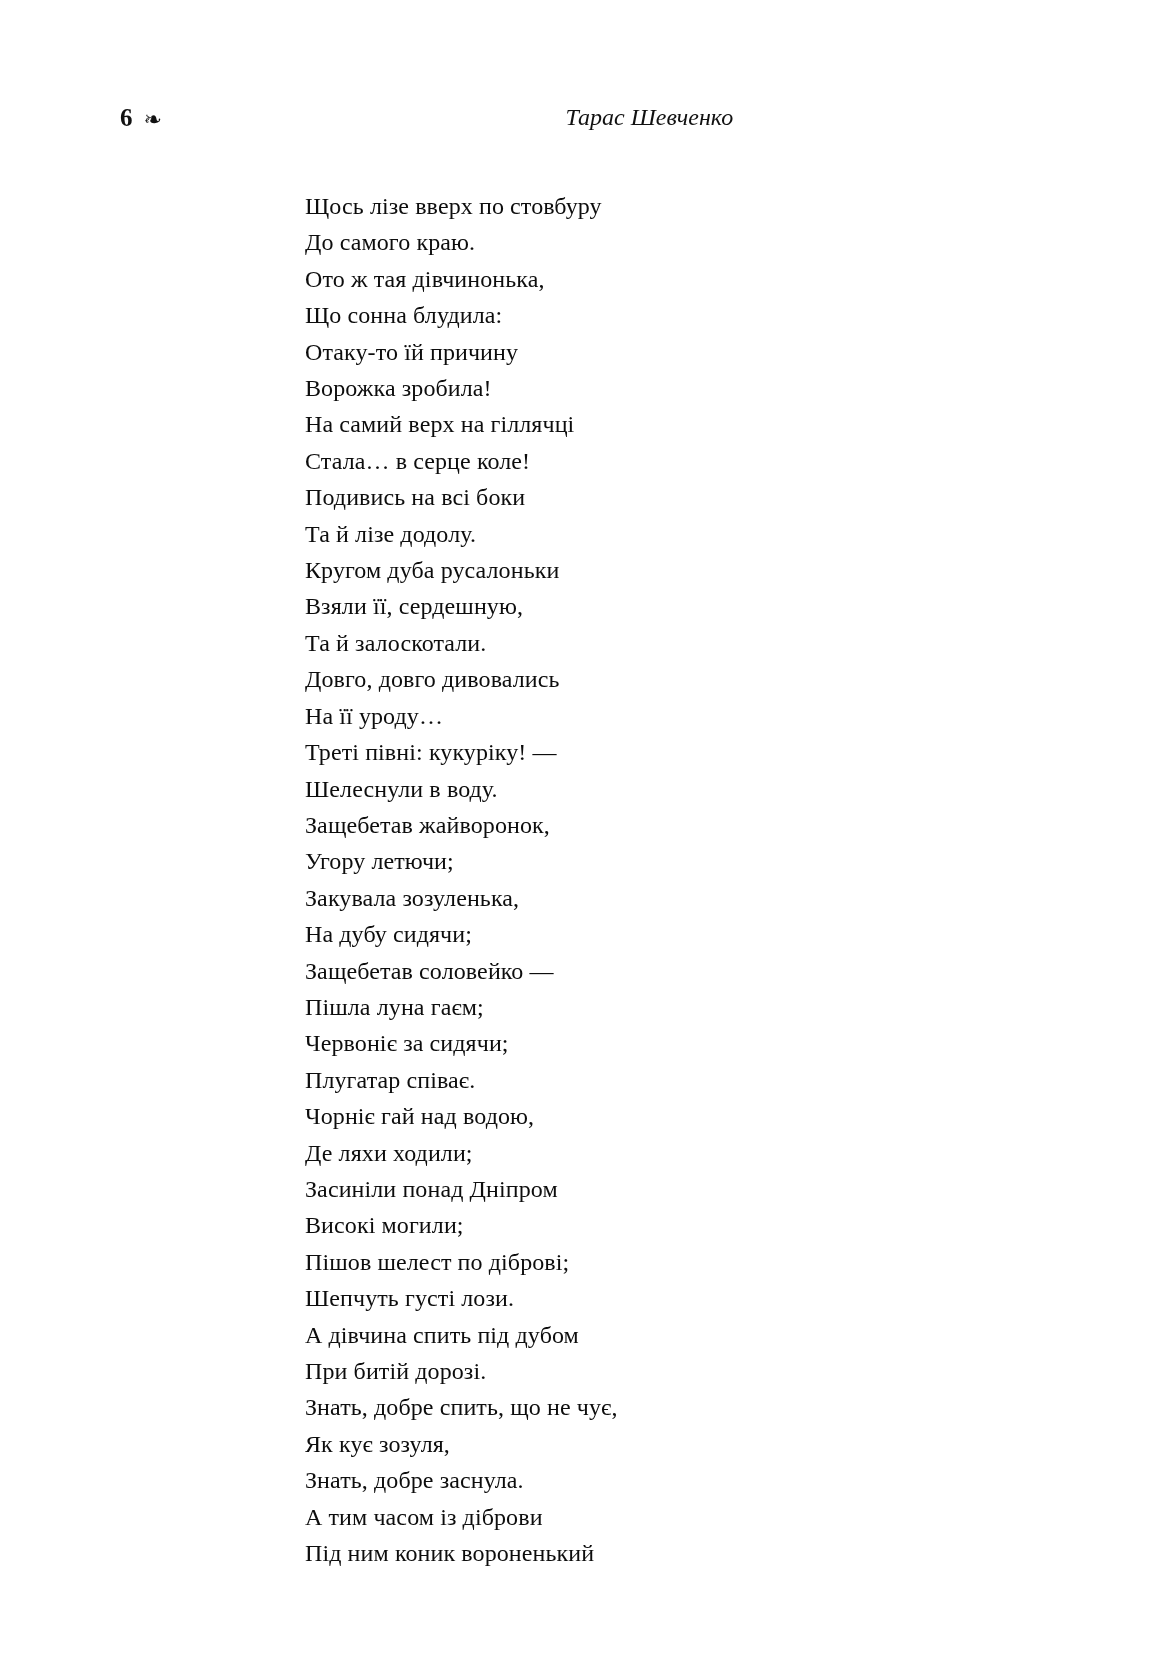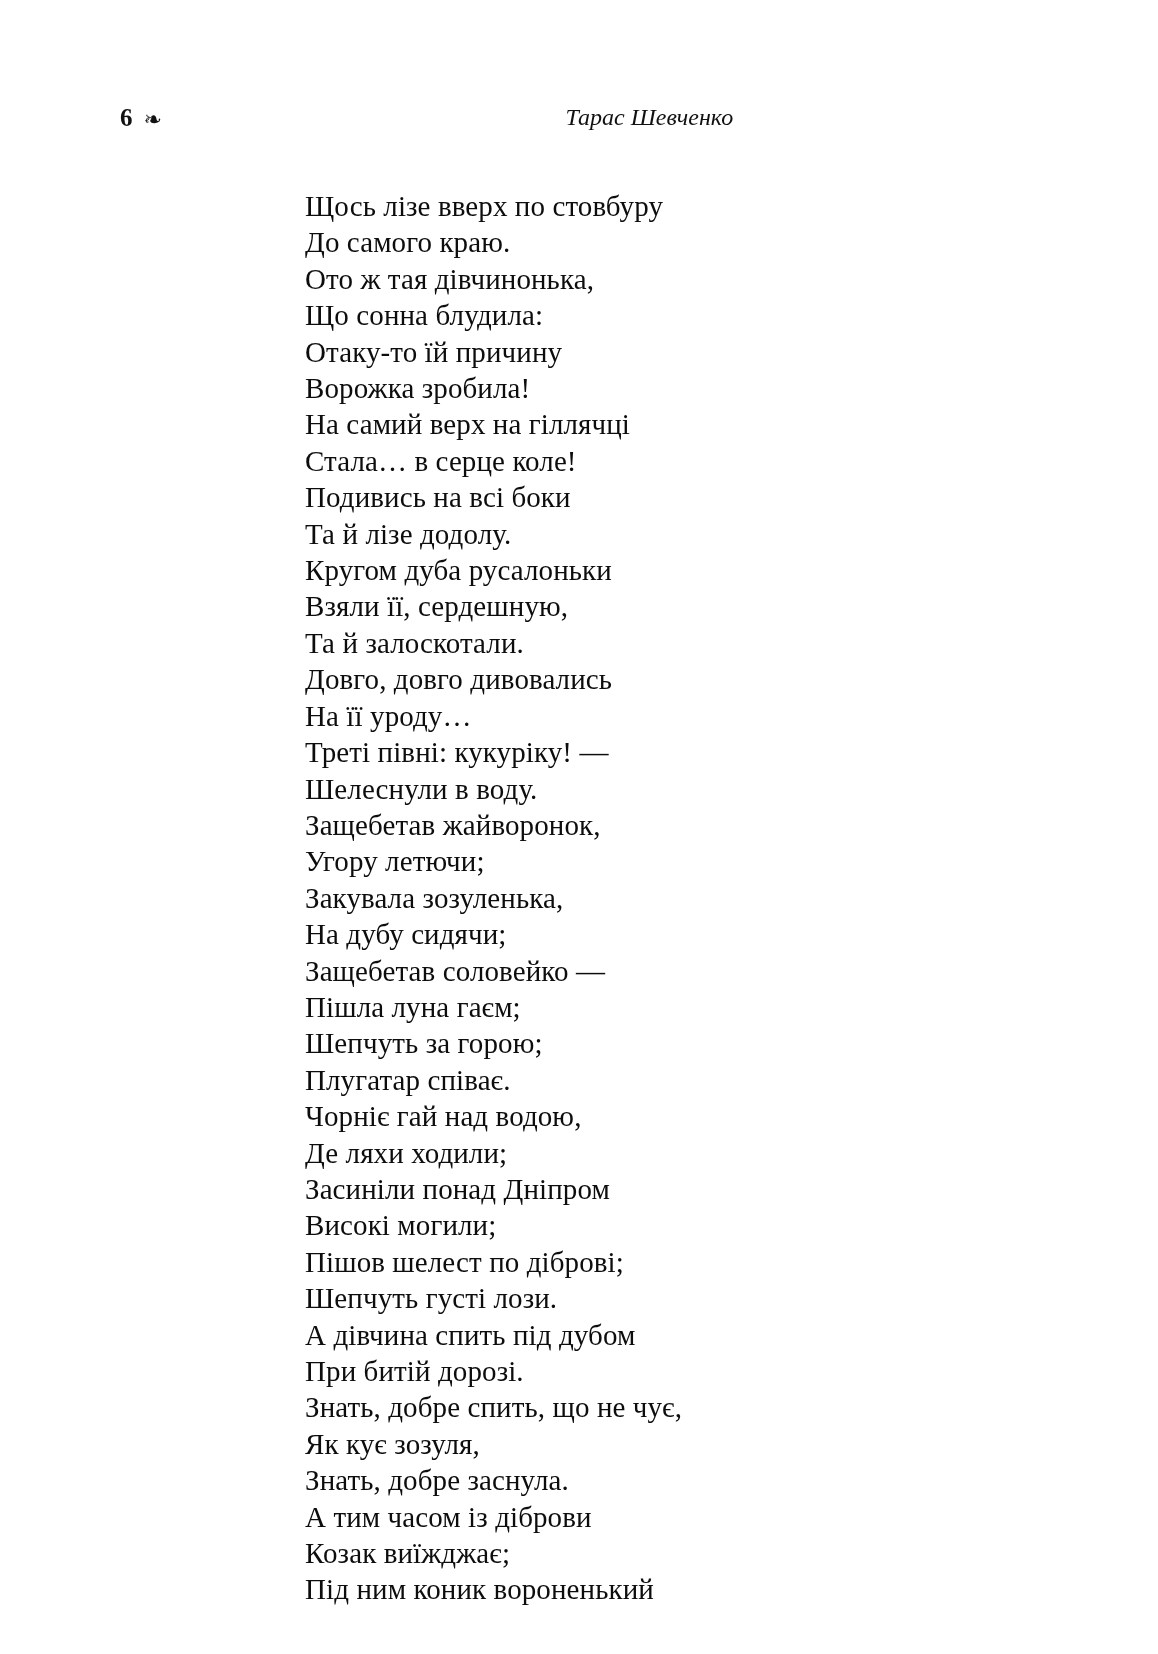--- a/index.html
+++ b/index.html
@@ -56,21 +56,21 @@
     white-space: nowrap;
   }
   .poem {
     position: absolute;
     top: 188px;
     left: 305px;
     width: 680px;
   }
   .line {
     font-family: "Liberation Serif", serif;
-    font-size: 29px;
+    font-size: 24px;
     line-height: 36.4px;
     color: #0d0d0d;
     white-space: pre;
     letter-spacing: 0.1px;
   }
 </style>
 </head>
 <body>
 
 <div class="page">
@@ -98,31 +98,30 @@
     <div class="line">Довго, довго дивовались</div>
     <div class="line">На її уроду…</div>
     <div class="line">Треті півні: кукуріку! —</div>
     <div class="line">Шелеснули в воду.</div>
     <div class="line">Защебетав жайворонок,</div>
     <div class="line">Угору летючи;</div>
     <div class="line">Закувала зозуленька,</div>
     <div class="line">На дубу сидячи;</div>
     <div class="line">Защебетав соловейко —</div>
     <div class="line">Пішла луна гаєм;</div>
-    <div class="line">Шепчуть за горою;</div>
+    <div class="line">Червоніє за сидячи;</div>
     <div class="line">Плугатар співає.</div>
     <div class="line">Чорніє гай над водою,</div>
     <div class="line">Де ляхи ходили;</div>
     <div class="line">Засиніли понад Дніпром</div>
     <div class="line">Високі могили;</div>
     <div class="line">Пішов шелест по діброві;</div>
     <div class="line">Шепчуть густі лози.</div>
     <div class="line">А дівчина спить під дубом</div>
     <div class="line">При битій дорозі.</div>
     <div class="line">Знать, добре спить, що не чує,</div>
     <div class="line">Як кує зозуля,</div>
     <div class="line">Знать, добре заснула.</div>
     <div class="line">А тим часом із діброви</div>
-    <div class="line">Козак виїжджає;</div>
     <div class="line">Під ним коник вороненький</div>
   </div>
 
 </div>
 
 </body></html>

